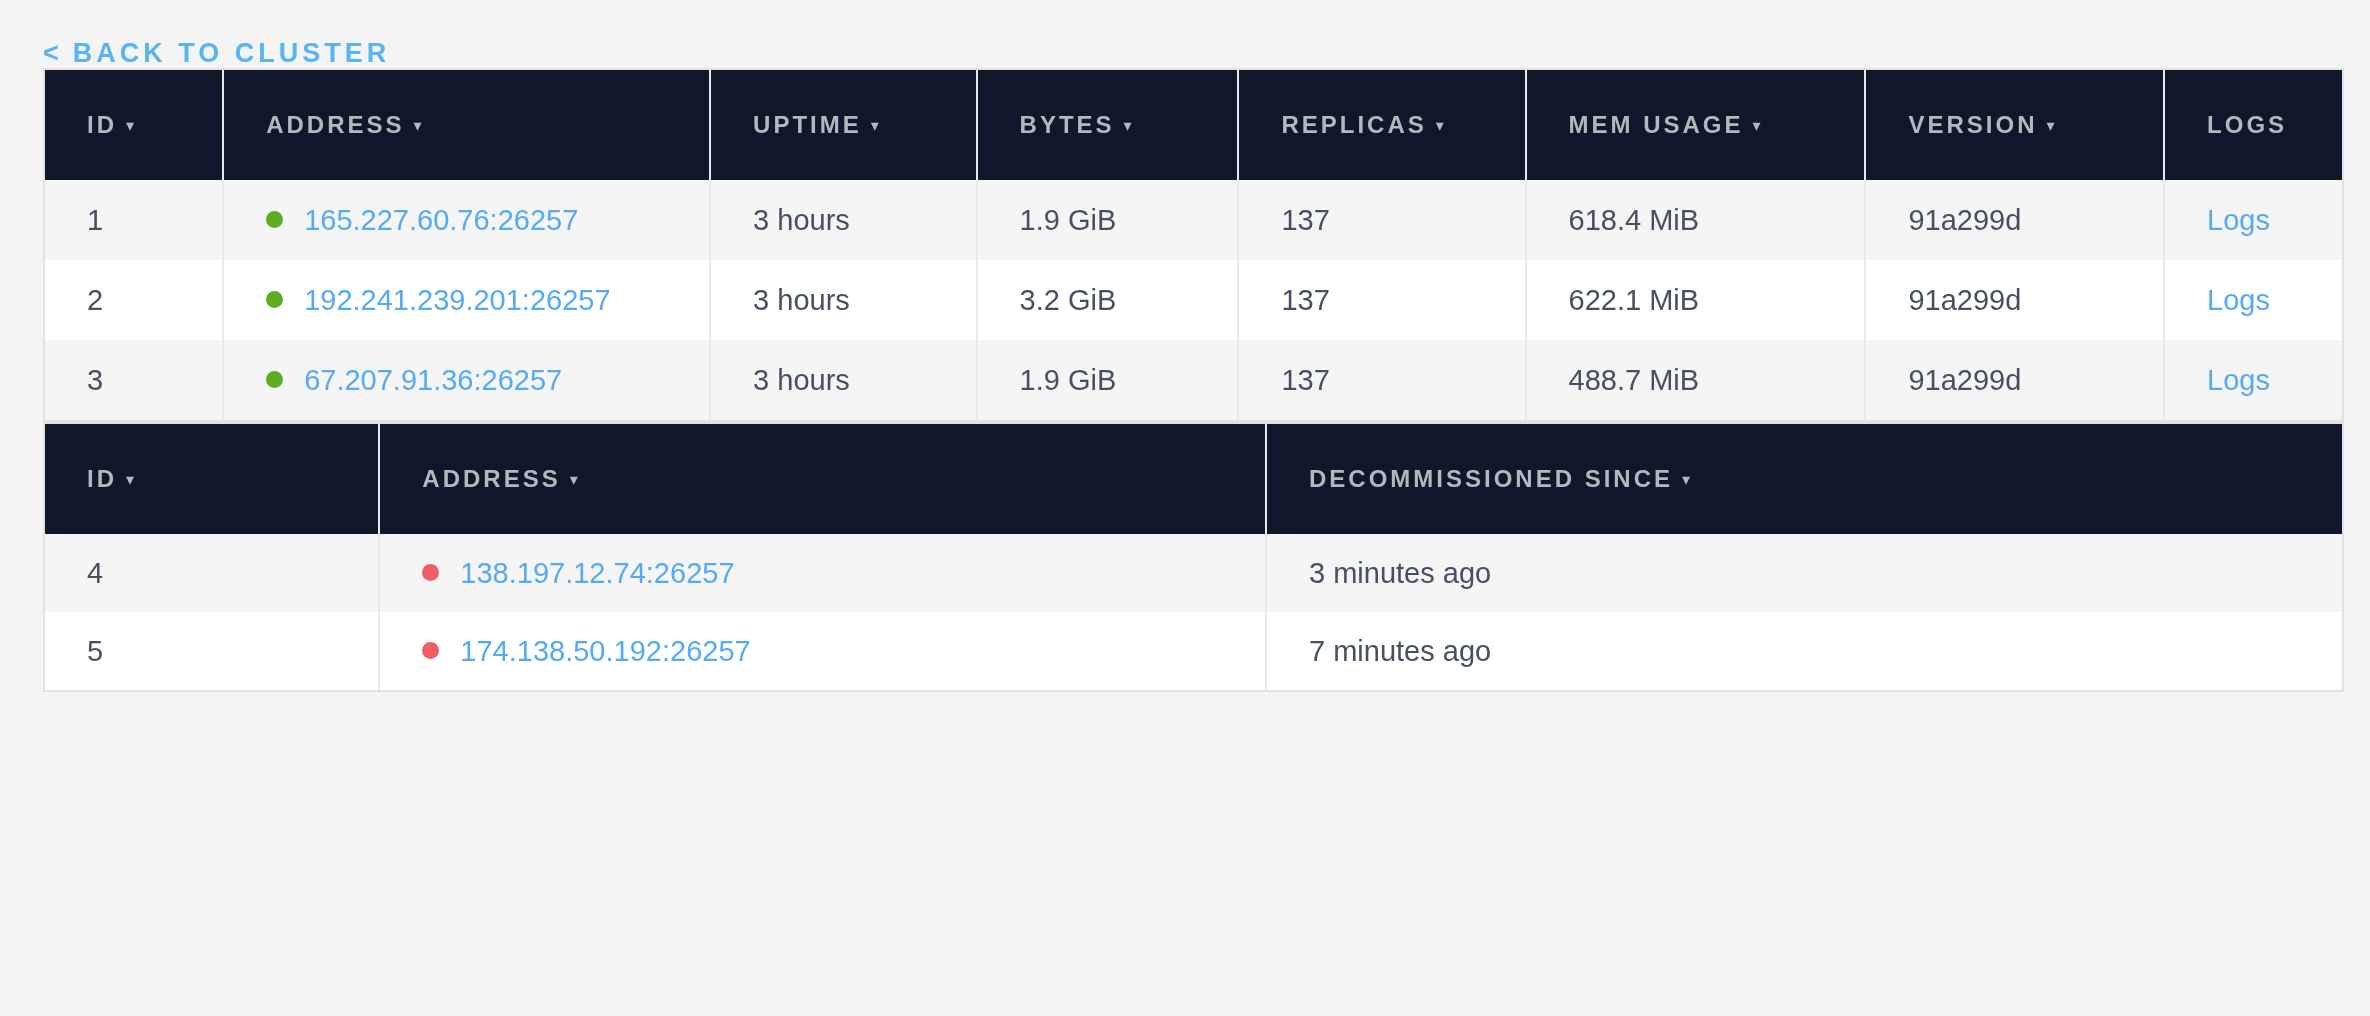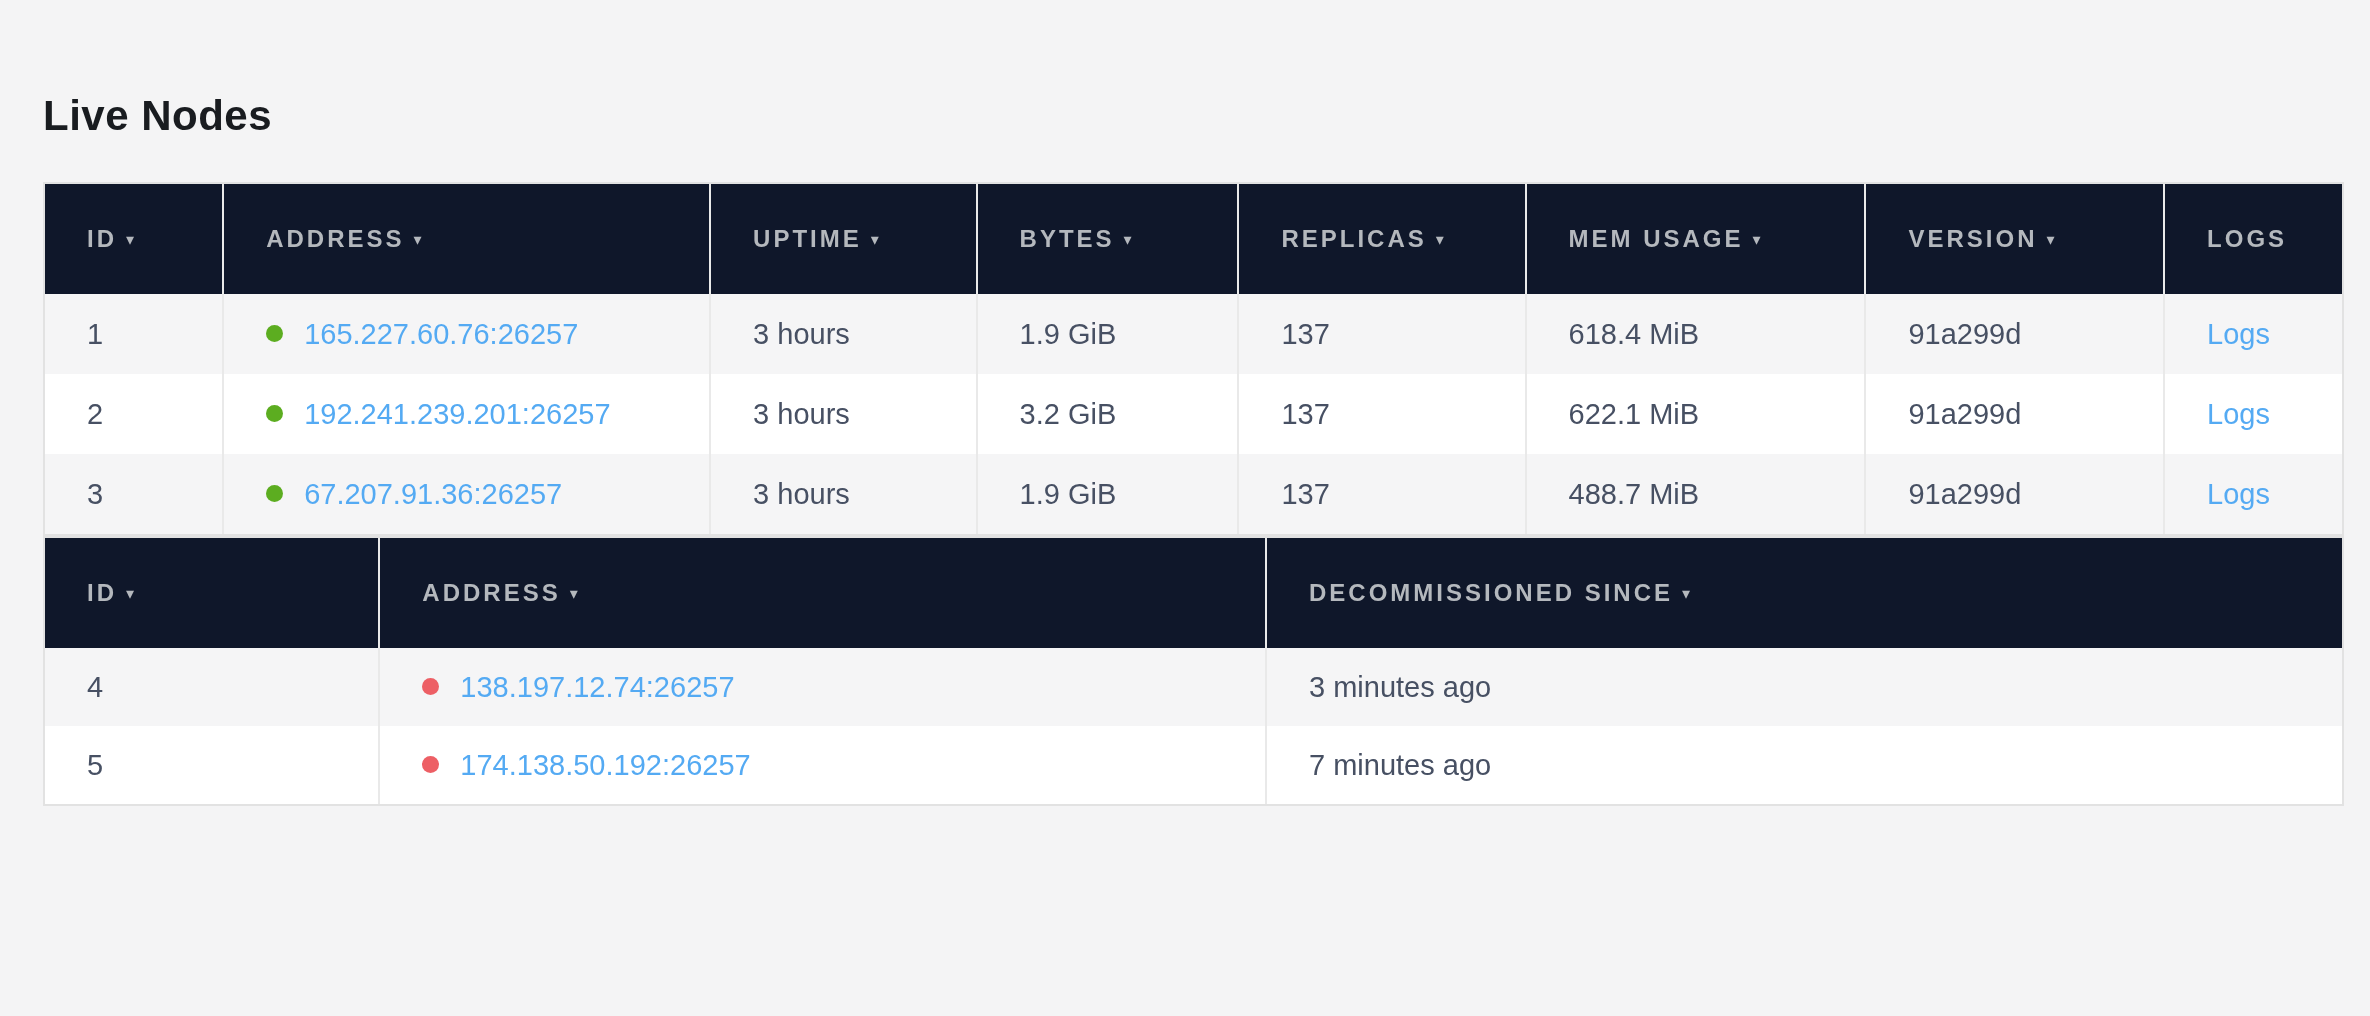--- a/index.html
+++ b/index.html
@@ -95,22 +95,24 @@
     top: -2px;
   }
   .status-dot.live { background: var(--dot-live, #5cad20); }
   .status-dot.decommissioned { background: var(--dot-decommissioned, #ed5f65); }
 </style>
 </head>
 <body>
 
 <div class="page">
 
+  <a class="back-link">
+    <span class="back-arrow">&lt;</span><span>BACK TO CLUSTER</span>
+  </a>
 
-  <h2 class="section-title">Live Nodes</h2>
 
   <table class="nodes-table live">
     <colgroup>
       <col style="width:7.8%">
         <col style="width:21.2%">
         <col style="width:11.6%">
         <col style="width:11.4%">
       <col style="width:12.5%">
         <col style="width:14.8%">
         <col style="width:13.0%">

